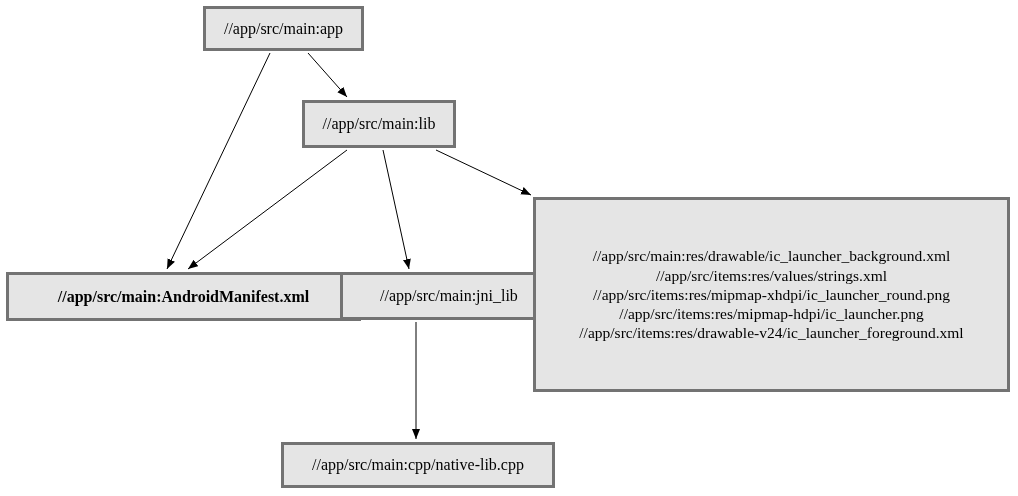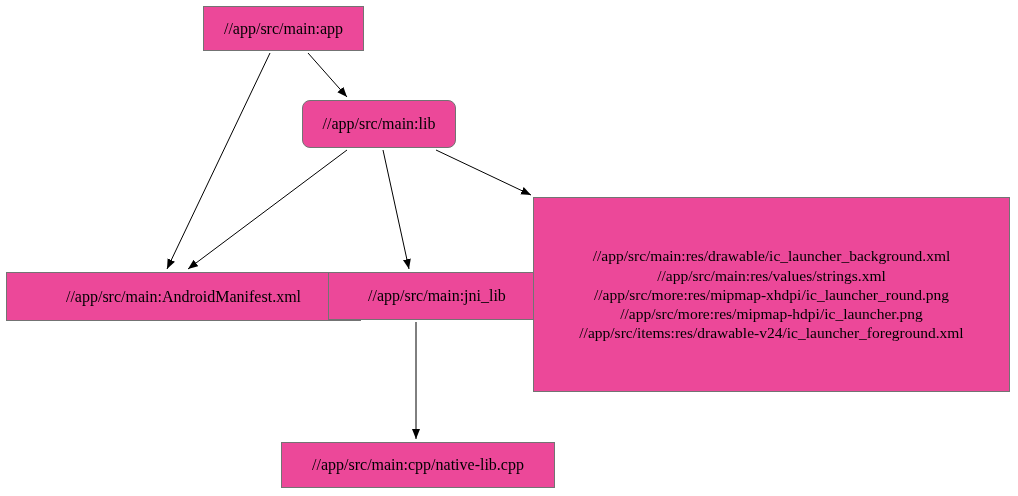--- a/index.html
+++ b/index.html
@@ -19,22 +19,22 @@
   #edges {
     position: absolute;
     left: 0;
     top: 0;
     width: 1018px;
     height: 496px;
   }
   .node {
     position: absolute;
     box-sizing: border-box;
-    background: #ec4899;
-    border: 1px solid #737373;
+    background: #e5e5e5;
+    border: 3px solid #737373;
     display: flex;
     align-items: center;
     justify-content: center;
     font-size: 16px;
     line-height: 1.1;
     white-space: nowrap;
     text-align: center;
   }
   .node.multiline {
     flex-direction: column;
@@ -67,37 +67,37 @@
     <line x1="347" y1="150" x2="188" y2="269" marker-end="url(#arrow)"></line>
     <line x1="383" y1="150" x2="409" y2="269" marker-end="url(#arrow)"></line>
     <line x1="436" y1="150" x2="531" y2="195" marker-end="url(#arrow)"></line>
     <line x1="416" y1="322" x2="416" y2="439" marker-end="url(#arrow)"></line>
   </svg>
 
   <div class="node" style="left:203px; top:6px; width:161px; height:45px;">
     <span>//app/src/main:app</span>
   </div>
 
-  <div class="node" style="left:302px; top:100px; width:154px; height:48px;border-radius:8px;">
+  <div class="node" style="left:302px; top:100px; width:154px; height:48px;">
     <span>//app/src/main:lib</span>
   </div>
 
-  <div class="node" style="left:6px; top:272px; width:355px; height:49px;">
+  <div class="node" style="left:6px; top:272px; width:355px; height:49px;font-weight:bold;">
     <span>//app/src/main:AndroidManifest.xml</span>
   </div>
 
-  <div class="node" style="left:328px; top:272px; width:218px; height:48px;">
+  <div class="node" style="left:340px; top:272px; width:218px; height:48px;">
     <span>//app/src/main:jni_lib</span>
   </div>
 
   <div class="node multiline" style="left:533px; top:197px; width:477px; height:195px;">
     <div class="res-line">//app/src/main:res/drawable/ic_launcher_background.xml</div>
-    <div class="res-line">//app/src/main:res/values/strings.xml</div>
-    <div class="res-line">//app/src/more:res/mipmap-xhdpi/ic_launcher_round.png</div>
-    <div class="res-line">//app/src/more:res/mipmap-hdpi/ic_launcher.png</div>
+    <div class="res-line">//app/src/items:res/values/strings.xml</div>
+    <div class="res-line">//app/src/items:res/mipmap-xhdpi/ic_launcher_round.png</div>
+    <div class="res-line">//app/src/items:res/mipmap-hdpi/ic_launcher.png</div>
     <div class="res-line">//app/src/items:res/drawable-v24/ic_launcher_foreground.xml</div>
   </div>
 
   <div class="node" style="left:281px; top:442px; width:274px; height:46px;">
     <span>//app/src/main:cpp/native-lib.cpp</span>
   </div>
 
 </div>
 
 </body></html>

